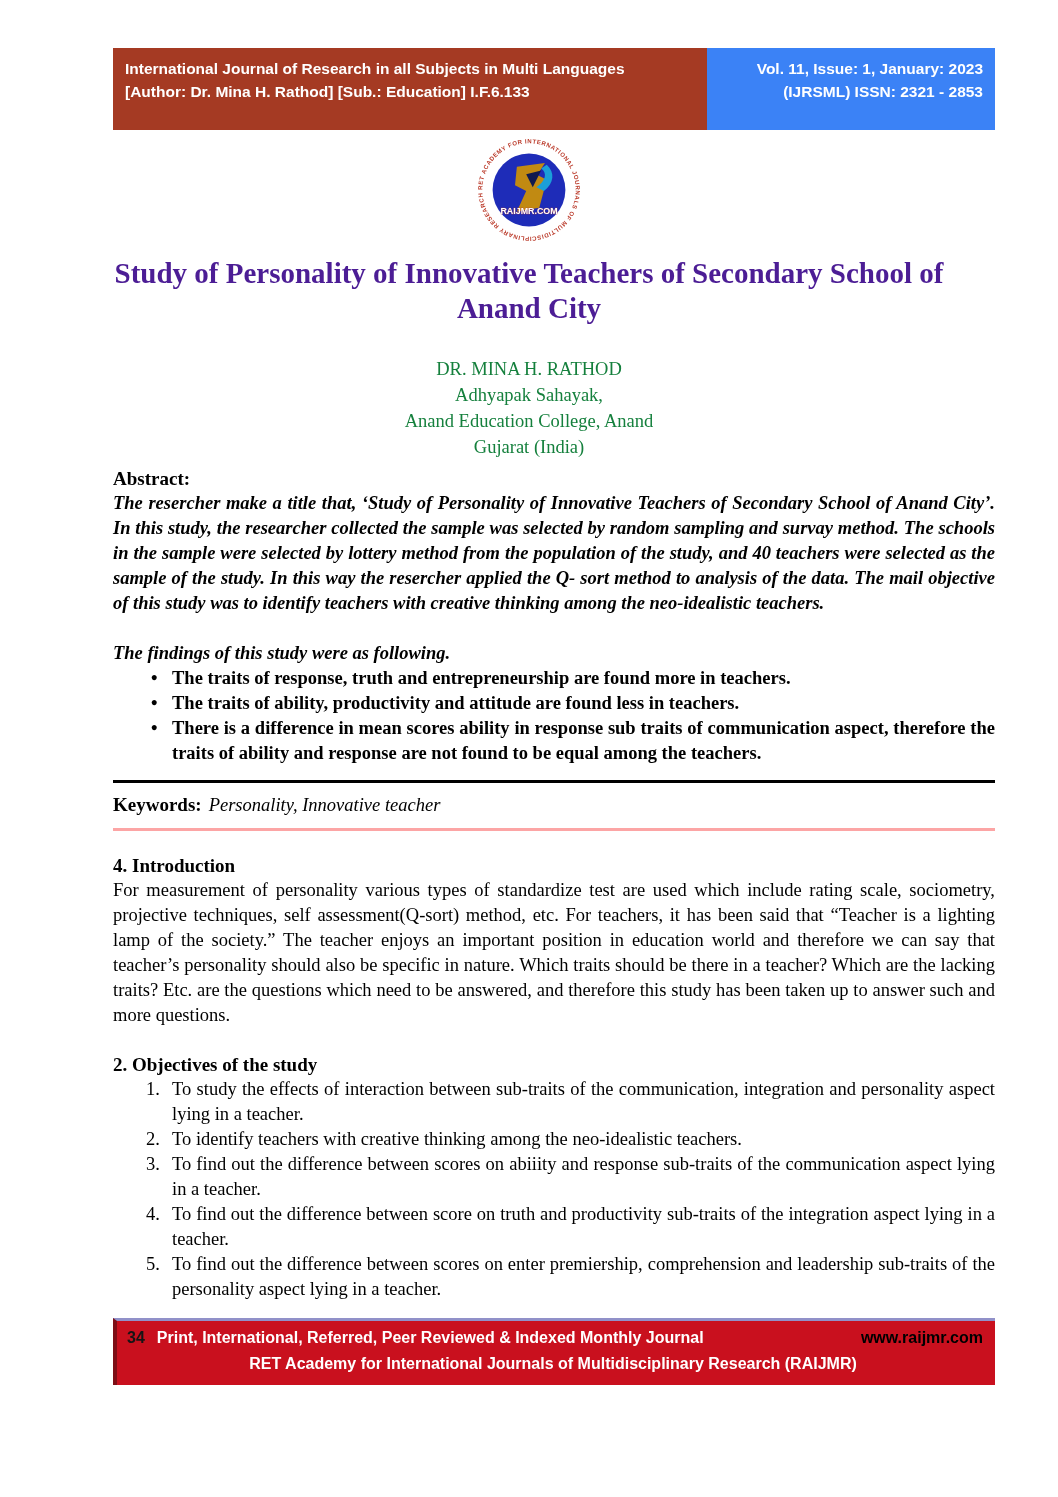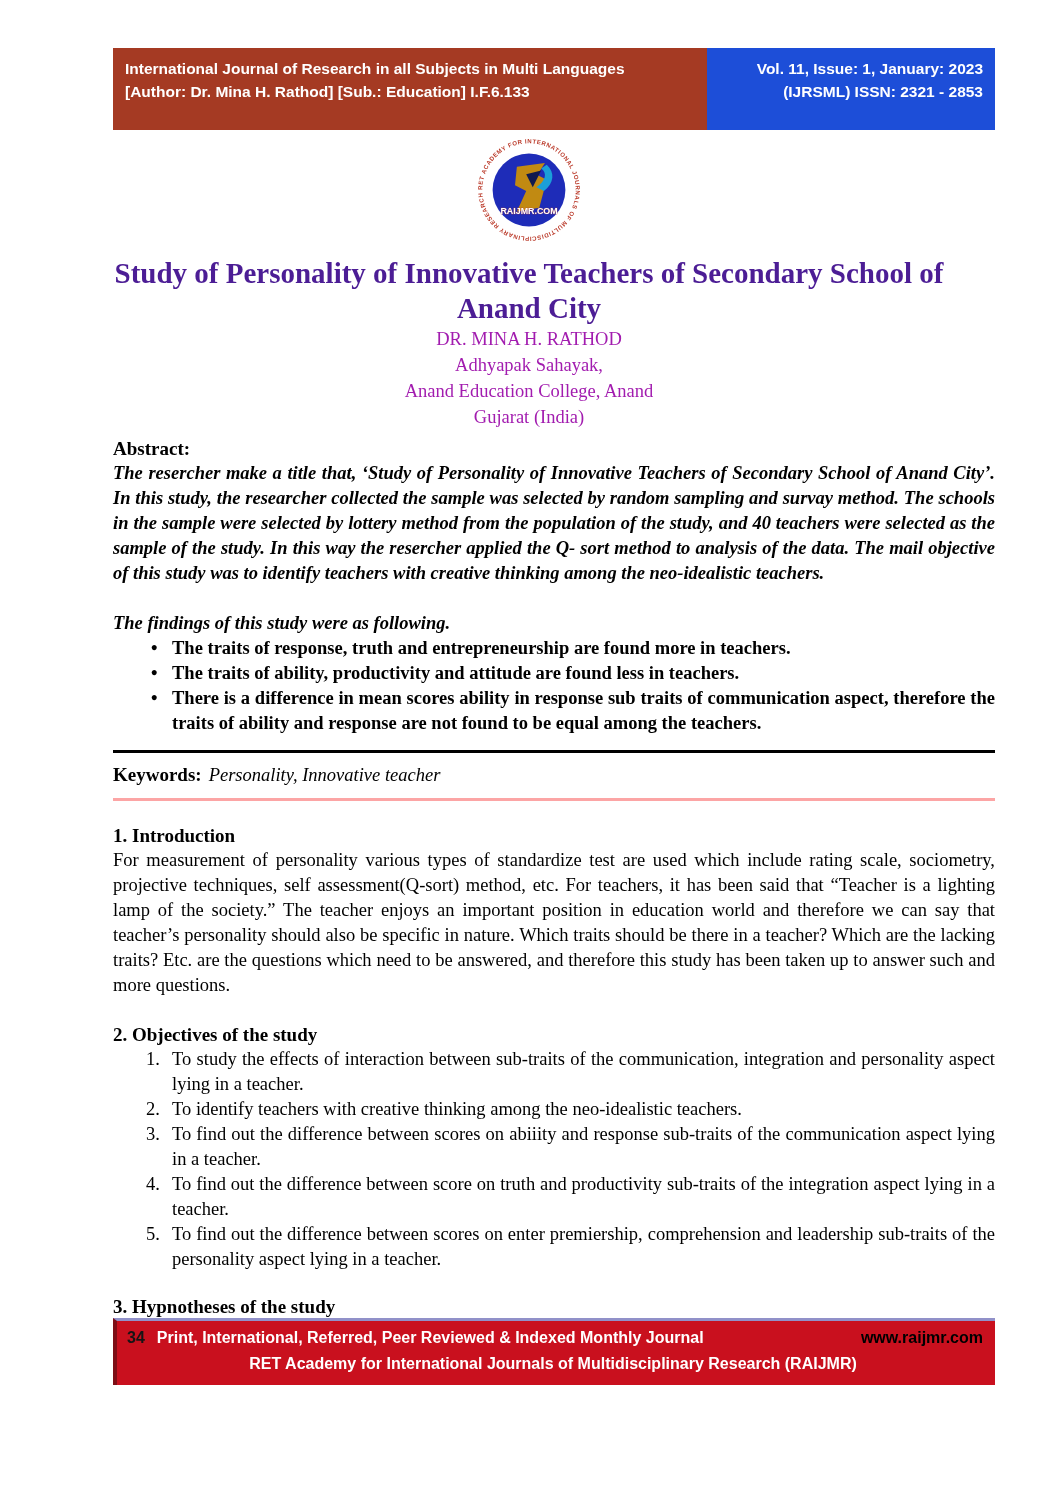--- a/index.html
+++ b/index.html
@@ -20,41 +20,42 @@
     line-height: 23px;
     color: #ffffff;
   }
   .header-left {
     width: 594px;
     background: #A53A23;
     padding: 9px 6px 27px 12px;
   }
   .header-right {
     flex: 1;
-    background: #1d4ed8;
+    background: #3b82f6;
     text-align: right;
     padding: 9px 12px 9px 8px;
   }
   
   .logo-row { text-align: center; margin-top: 4px; height: 114px; }
   
   h1.paper-title {
     margin: 8px auto 0;
     max-width: 846px;
     text-align: center;
     font-size: 29px;
     line-height: 35px;
     font-weight: bold;
     color: #4c1d95;
   }
   .author-block {
+    margin-top: 30px;
     text-align: center;
     font-size: 18.5px;
     line-height: 26px;
-    color: #a21caf;
+    color: #15803d;
   }
   
   .content {
     margin: 6px 63px 0 113px;
     font-size: 18.5px;
     line-height: 25px;
     color: #000;
   }
   .abstract-heading, .kw-label, .section-heading { font-size: 19px; font-weight: bold; }
   .abstract-body {
@@ -155,21 +156,21 @@
     <ul class="findings">
       <li>The traits of response, truth and entrepreneurship are found more in teachers.</li>
       <li>The traits of ability, productivity and attitude are found less in teachers.</li>
       <li>There is a difference in mean scores ability in response sub traits of communication aspect, therefore the traits of ability and response are not found to be equal among the teachers.</li>
     </ul>
 
     <div class="kw-block">
       <span class="kw-label">Keywords:</span><span class="kw-value">Personality, Innovative teacher</span>
     </div>
 
-    <div class="section-heading">1. Introduction</div>
+    <div class="section-heading">4. Introduction</div>
     <p class="section-body">For measurement of personality various types of standardize test are used which include rating scale, sociometry, projective techniques, self assessment(Q-sort) method, etc. For teachers, it has been said that “Teacher is a lighting lamp of the society.” The teacher enjoys an important position in education world and therefore we can say that teacher’s personality should also be specific in nature. Which traits should be there in a teacher? Which are the lacking traits? Etc. are the questions which need to be answered, and therefore this study has been taken up to answer such and more questions.</p>
 
     <div class="section-heading" style="margin-top:24px;">2. Objectives of the study</div>
     <ol class="objectives">
       <li>To study the effects of interaction between sub-traits of the communication, integration and personality aspect lying in a teacher.</li>
       <li>To identify teachers with creative thinking among the neo-idealistic teachers.</li>
       <li>To find out the difference between scores on abiiity and response sub-traits of the communication aspect lying in a teacher.</li>
       <li>To find out the difference between score on truth and productivity sub-traits of the integration aspect lying in a teacher.</li>
       <li>To find out the difference between scores on enter premiership, comprehension and leadership sub-traits of the personality aspect lying in a teacher.</li>
     </ol>

